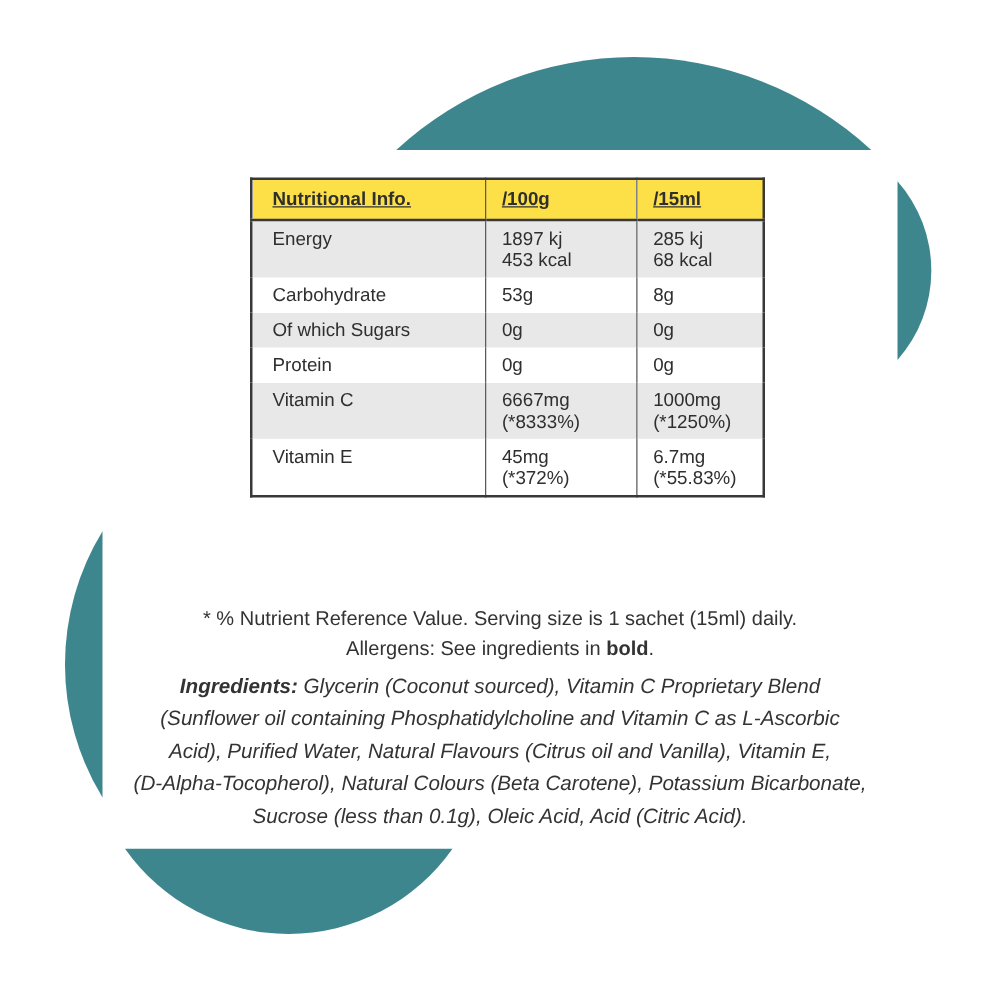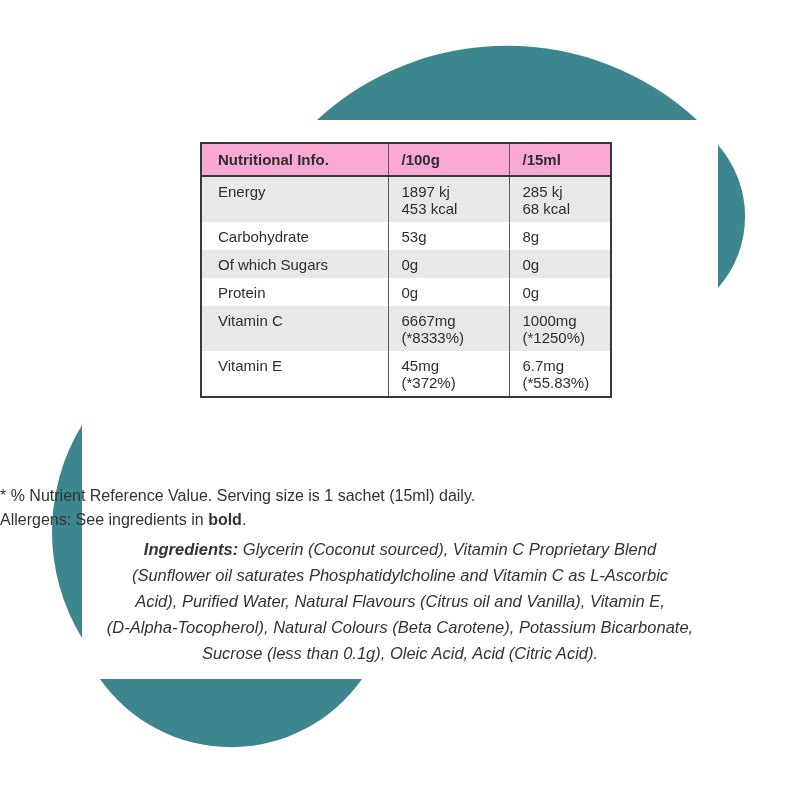--- a/index.html
+++ b/index.html
@@ -40,27 +40,29 @@
     overflow:hidden;
   }
   table.nutri th:first-child, table.nutri td:first-child{
     border-left:none;
     padding-left:16px;
   }
   table.nutri thead th{
     font-weight:700;
     border-bottom:2px solid var(--border);
     padding-top:7px;padding-bottom:7px;
-    background:#f9a8d4;
+    background:#fde047;
+    text-decoration:underline;
   }
   table.nutri tbody tr:nth-child(odd){background:var(--stripe);}
   table.nutri tbody tr:nth-child(even){background:#ffffff;}
 
   .notes{
     position:absolute;top:484px;left:0;width:800px;
+    text-align:center;
     font-size:16px;line-height:24px;
     color:#333333;
   }
   .b{font-weight:700;}
   .ingredients{
     position:absolute;top:536px;left:0;width:800px;
     text-align:center;
     font-size:16.5px;line-height:26px;
     color:#333333;
     font-style:italic;
@@ -131,19 +133,19 @@
     </tbody>
   </table>
 
   <div class="notes">
     <div>* % Nutrient Reference Value. Serving size is 1 sachet (15ml) daily.</div>
     <div><span>Allergens: See ingredients in </span><span class="b">bold</span><span>.</span></div>
   </div>
 
   <div class="ingredients">
     <div><span class="b">Ingredients:</span><span> Glycerin (Coconut sourced), Vitamin C Proprietary Blend</span></div>
-    <div>(Sunflower oil saturates Phosphatidylcholine and Vitamin C as L-Ascorbic</div>
+    <div>(Sunflower oil containing Phosphatidylcholine and Vitamin C as L-Ascorbic</div>
     <div>Acid), Purified Water, Natural Flavours (Citrus oil and Vanilla), Vitamin E,</div>
     <div>(D-Alpha-Tocopherol), Natural Colours (Beta Carotene), Potassium Bicarbonate,</div>
     <div>Sucrose (less than 0.1g), Oleic Acid, Acid (Citric Acid).</div>
   </div>
 
 </div>
 
 </body></html>

